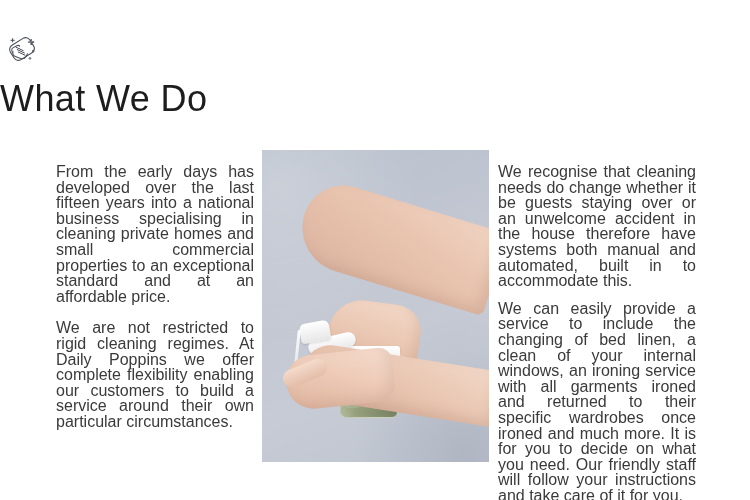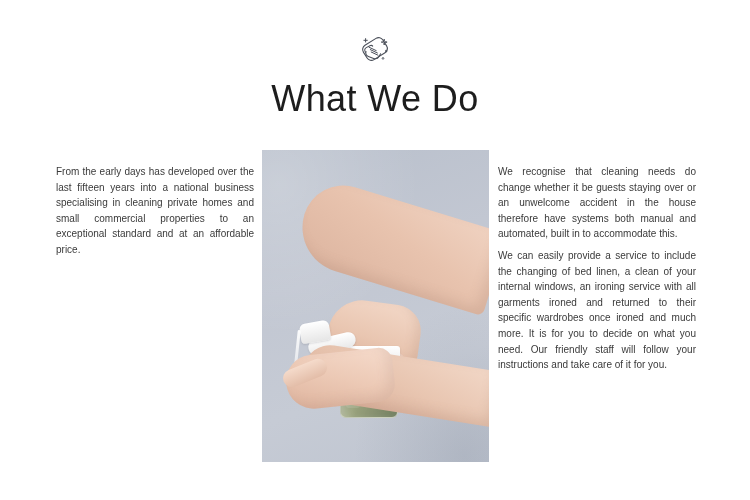--- a/index.html
+++ b/index.html
@@ -23,21 +23,20 @@
 
   
   .header {
     position: absolute;
     top: 0;
     left: 0;
     right: 0;
     height: 140px;
     display: flex;
     flex-direction: column;
-    align-items: center;
   }
 
   .brand-icon {
     margin-top: 27px;
     width: 44px;
     height: 44px;
     display: block;
   }
   .brand-icon svg {
     display: block;
@@ -76,32 +75,32 @@
   }
 
   .col-right {
     left: 498px;
     width: 198px;
   }
 
   .col p {
     margin: 0 0 16px 0;
     font-family: "Liberation Sans", sans-serif;
-    font-size: 10px;
+    font-size: 16px;
     line-height: 15.6px;
     color: #3a3a3a;
     text-align: justify;
     text-justify: inter-word;
     hyphens: none;
   }
   .col p:last-child {
     margin-bottom: 8px;
   }
   .col-right p {
-    margin-bottom: 6px;
+    margin-bottom: 12px;
   }
 
   
   .photo {
     position: absolute;
     left: 262px;
     top: 0;
     width: 227px;
     height: 312px;
     overflow: hidden;
@@ -307,20 +306,21 @@
       </svg>
     </div>
 
     <h1 class="page-title">What We Do</h1>
   </div>
 
   <div class="content">
 
     <div class="col col-left">
       <p>From the early days has developed over the last fifteen years into a national business specialising in cleaning private homes and small commercial properties to an exceptional standard and at an affordable price.</p>
+      <p>We are not restricted to rigid cleaning regimes. At Daily Poppins we offer complete flexibility enabling our customers to build a service around their own particular circumstances.</p>
     </div>
 
     <div class="photo">
       <div class="photo-inner">
         <div class="photo-light"></div>
         <div class="photo-shade"></div>
 
         <div class="arm-top"></div>
         <div class="hand-top"></div>
         <div class="finger f1"></div>

